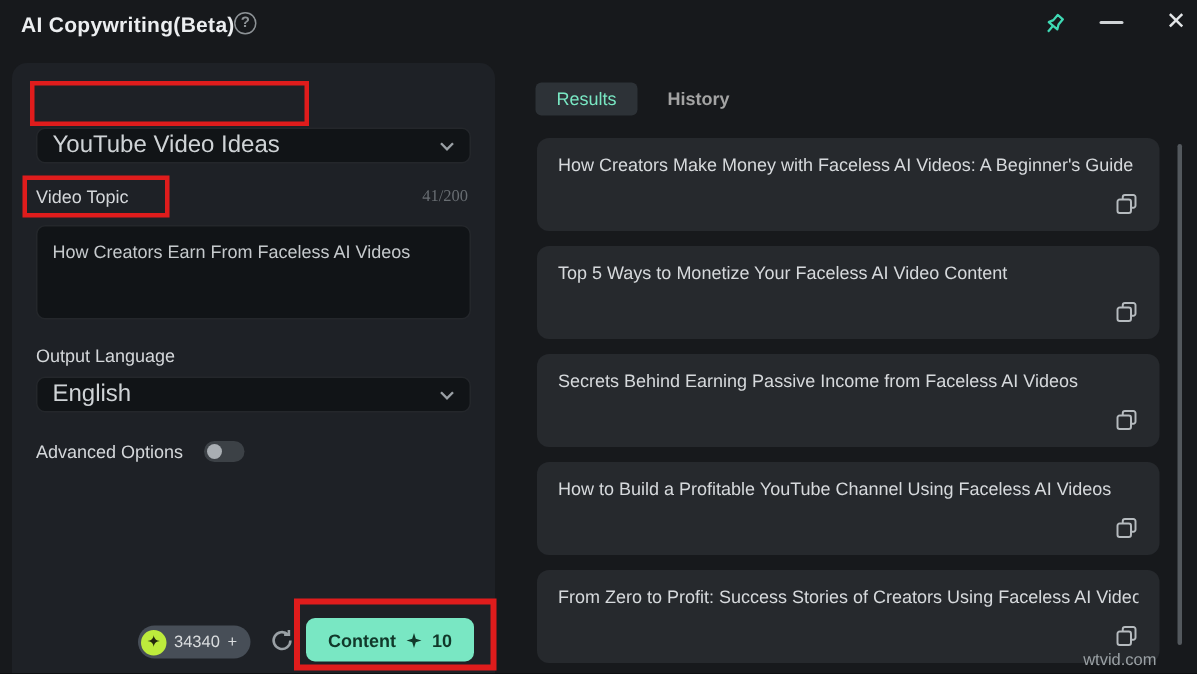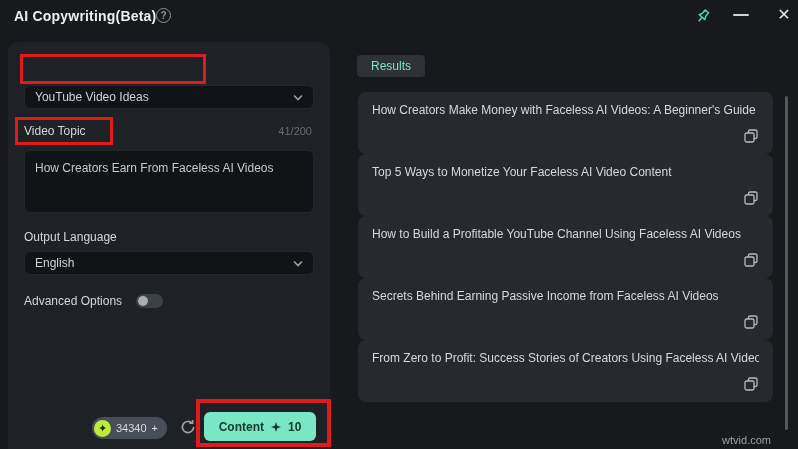--- a/index.html
+++ b/index.html
@@ -14,41 +14,41 @@
   .help { position:absolute; left:156px; top:8px; width:15px; height:15px; border:1.5px solid #8d9296; border-radius:50%; color:#8d9296; font-size:10px; line-height:13px; text-align:center; font-weight:bold; }
   .pin { position:absolute; left:694px; top:7px; width:18px; height:18px; }
   .win-min { position:absolute; left:733px; top:14px; width:16px; height:2px; background:#cfd3d6; border-radius:1px; }
   .win-close { position:absolute; left:773px; top:4px; width:22px; height:22px; color:#e3e6e8; font-size:16px; line-height:22px; text-align:center; }
   
   .panel { position:absolute; left:8px; top:42px; width:322px; height:407px; background:#1e2126; border-radius:10px 10px 0 0; }
   .redbox { position:absolute; border:3px solid var(--red,#df1c1c); }
   .lbl { font-size:12px; color:#d4d7da; }
   .lbl-strong { font-weight:bold; color:#e9ebed; }
   .field { position:absolute; background:#111417; border-radius:6px; border:1px solid #24272b; }
-  .dropdown { height:24px; display:flex; align-items:center; padding:0 10px; font-size:12px; color:#cfd3d6; cursor:pointer; }
+  .dropdown { height:24px; display:flex; align-items:center; padding:0 10px; font-size:16px; color:#cfd3d6; cursor:pointer; }
   .dropdown .chev { margin-left:auto; }
-  .counter { position:absolute; font-size:11px; color:#686d72; }
+  .counter { position:absolute; font-size:11px; color:#686d72;font-family:Liberation Serif, serif; }
   textarea.topic { position:absolute; left:16px; top:108px; width:290px; height:63px; background:#111417; border:1px solid #24272b; border-radius:6px; resize:none; color:#c5c9cc; font-size:12px; font-family:"Liberation Sans",sans-serif; padding:10px 10px; outline:none; }
   .adv-row { position:absolute; left:16px; top:252px; display:flex; align-items:center; gap:14px; }
   .toggle { width:27px; height:14px; background:#3c4146; border-radius:8px; position:relative; cursor:pointer; }
   .toggle .knob { position:absolute; left:2px; top:2px; width:10px; height:10px; border-radius:50%; background:#a9aeb3; }
   .footer-row { position:absolute; left:0; bottom:9px; width:322px; height:24px; }
   .credits { position:absolute; left:84px; top:1px; height:22px; background:#474e57; border-radius:11px; display:flex; align-items:center; padding:0 9px 0 2px; gap:5px; }
   .coin { width:17px; height:17px; border-radius:50%; background:var(--lime,#bdeb3c); color:#22270c; font-size:11px; line-height:17px; text-align:center; }
   .credits .num { font-size:11px; color:#d9dcde; }
   .refresh { position:absolute; left:172px; top:3px; width:17px; height:17px; color:#9aa0a5; }
   .gen-redbox { position:absolute; left:188px; top:-17px; width:135px; height:48px; border:4px solid var(--red,#df1c1c); }
   .gen-btn { position:absolute; left:196px; top:-4px; width:112px; height:29px; background:var(--mint,#79e7c3); border:none; border-radius:6px; display:flex; align-items:center; justify-content:center; gap:6px; font-size:12px; font-weight:bold; color:#11382a; cursor:pointer; font-family:"Liberation Sans",sans-serif; }
   
-  .tabs { position:absolute; left:357px; top:55px; display:flex; align-items:center; gap:18px;flex-direction:column; }
+  .tabs { position:absolute; left:357px; top:55px; display:flex; align-items:center; gap:18px; }
   .tab { font-size:12px; cursor:pointer; }
   .tab.active { background:#2d3237; color:var(--mint,#79e7c3); border-radius:4px; padding:4px 14px; }
   .tab.inactive { color:#a3a3a3; font-weight:bold; padding:4px 2px; }
   .cards { position:absolute; left:358px; top:92px; width:415px; }
-  .card { position:relative; width:415px; height:62px; background:#26292d; border-radius:8px; }
+  .card { position:relative; width:415px; height:62px; background:#26292d; border-radius:8px; margin-bottom:10px; }
   .card-text { position:absolute; left:14px; top:11px; right:14px; font-size:12px; color:#d6d9dc; white-space:nowrap; overflow:hidden; }
   .copy { position:absolute; right:14px; bottom:10px; width:16px; height:16px; color:#b6bbbf; cursor:pointer; }
   .scrollbar { position:absolute; left:785px; top:96px; width:3px; height:334px; background:#53585d; border-radius:2px; }
   .watermark { position:absolute; right:27px; bottom:3px; font-size:11px; color:#9aa0a4; }
   svg { display:block; }
 </style>
 </head>
 <body>
 
 <div id="app" style="--mint: #79e7c3; --red: #df1c1c; --lime: #bdeb3c; --win-bg: #17191c;">
@@ -147,31 +147,31 @@
       <div class="card-text">Top 5 Ways to Monetize Your Faceless AI Video Content</div>
       <div class="copy">
         <svg width="16" height="16" viewBox="0 0 16 16" fill="none" stroke="currentColor" stroke-width="1.3">
           <rect x="2" y="5" width="9" height="9" rx="1.5"></rect>
           <path d="M5.5 5V3.5A1.5 1.5 0 0 1 7 2h5.5A1.5 1.5 0 0 1 14 3.5V9a1.5 1.5 0 0 1-1.5 1.5H11"></path>
         </svg>
       </div>
     </div>
 
     <div class="card">
-      <div class="card-text">How to Build a Profitable YouTube Channel Using Faceless AI Videos</div>
+      <div class="card-text">Secrets Behind Earning Passive Income from Faceless AI Videos</div>
       <div class="copy">
         <svg width="16" height="16" viewBox="0 0 16 16" fill="none" stroke="currentColor" stroke-width="1.3">
           <rect x="2" y="5" width="9" height="9" rx="1.5"></rect>
           <path d="M5.5 5V3.5A1.5 1.5 0 0 1 7 2h5.5A1.5 1.5 0 0 1 14 3.5V9a1.5 1.5 0 0 1-1.5 1.5H11"></path>
         </svg>
       </div>
     </div>
 
     <div class="card">
-      <div class="card-text">Secrets Behind Earning Passive Income from Faceless AI Videos</div>
+      <div class="card-text">How to Build a Profitable YouTube Channel Using Faceless AI Videos</div>
       <div class="copy">
         <svg width="16" height="16" viewBox="0 0 16 16" fill="none" stroke="currentColor" stroke-width="1.3">
           <rect x="2" y="5" width="9" height="9" rx="1.5"></rect>
           <path d="M5.5 5V3.5A1.5 1.5 0 0 1 7 2h5.5A1.5 1.5 0 0 1 14 3.5V9a1.5 1.5 0 0 1-1.5 1.5H11"></path>
         </svg>
       </div>
     </div>
 
     <div class="card">
       <div class="card-text">From Zero to Profit: Success Stories of Creators Using Faceless AI Videos</div>

